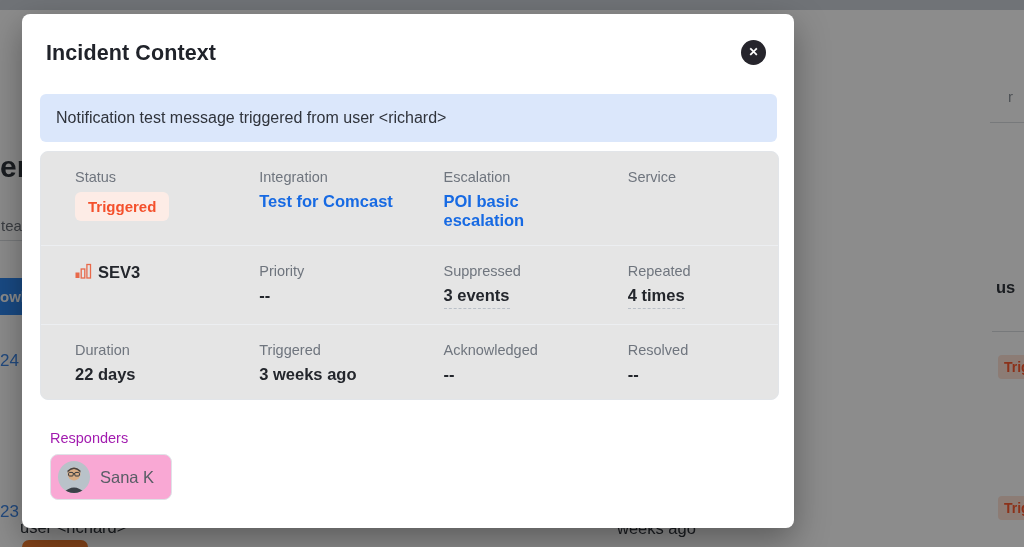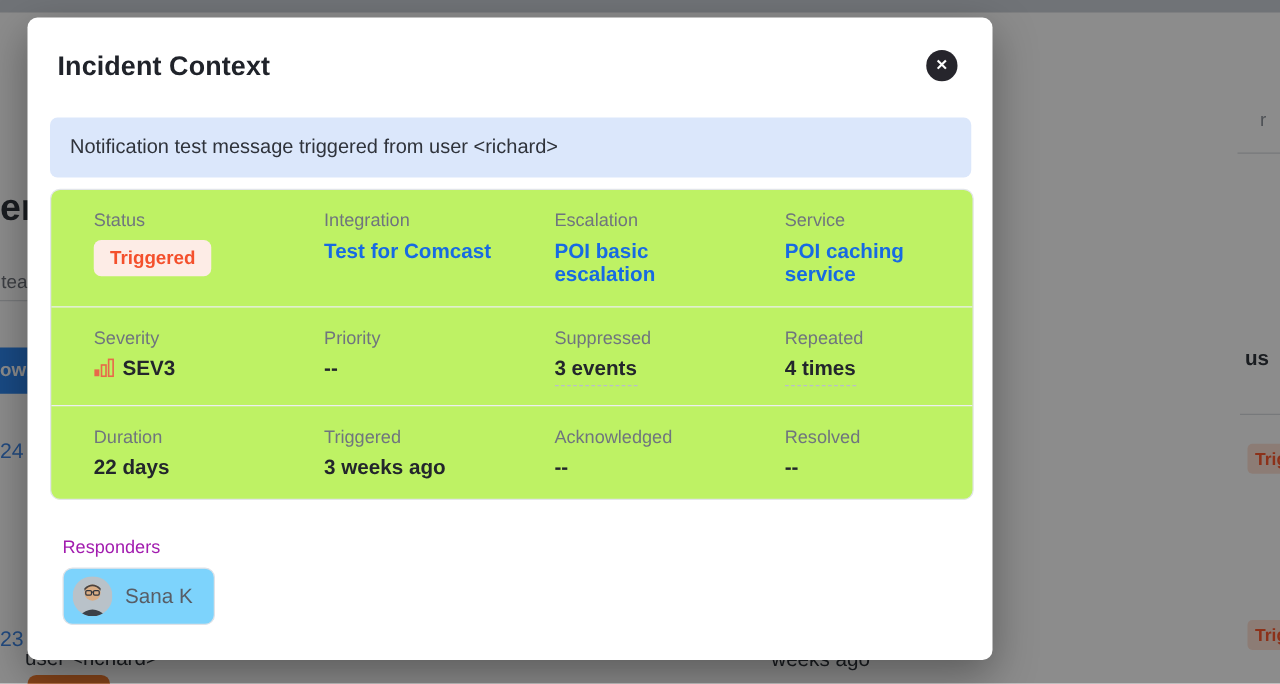--- a/index.html
+++ b/index.html
@@ -49,40 +49,40 @@
     font-size:12px; font-weight:700; line-height:25px; text-align:center;
     cursor:pointer; padding:0;
   }
   .banner {
     margin:28px 17px 0 18px; height:48px; background:#dbe7fb; border-radius:6px;
     display:flex; align-items:center; padding:16px 16px;
     font-size:16px; color:#2f333b;
   }
   .card {
     margin:9px 15px 0 18px; border:1px solid #e2e5e9; border-radius:8px;
-    background:#bef264; overflow:hidden;
+    background:#e5e5e5; overflow:hidden;
   }
   .frow { display:grid; grid-template-columns:repeat(4,1fr); padding:17px 0 15px 0; }
   .frow + .frow { border-top:1px solid #eceef1; }
   .fcell { padding-left:34px; }
   .flabel { font-size:14.5px; color:#6f757e; margin-bottom:7px; }
   .fval { font-size:16.5px; font-weight:700; color:#23262c; }
   .link { color:#176ae3; cursor:pointer; }
   .badge {
     display:inline-block; background:#fdece6; color:#f4502c;
     font-size:15px; font-weight:700; padding:6px 13px; border-radius:6px;
   }
   .dotted { display:inline-block; border-bottom:1.5px dashed #b9bfc7; padding-bottom:3px; cursor:default; }
   .sev { display:flex; align-items:flex-start; gap:6px; }
   .responders { margin:30px 0 0 28px; }
   .resp-label { font-size:14.5px; color:#a21caf; margin-bottom:8px; }
   .chip {
     display:inline-flex; align-items:center; gap:10px;
     border:1px solid #dfe2e7; border-radius:8px; padding:6px 17px 6px 7px;
-    background:#7dd3fc; cursor:pointer;
+    background:#f9a8d4; cursor:pointer;
   }
   .avatar { width:32px; height:32px; border-radius:50%; overflow:hidden; display:block; }
   .chip-name { font-size:16.5px; color:#585d65; }
 </style>
 </head>
 <body>
 
 <div class="bg">
   <div class="bg-topbar"></div>
   <div class="bg-frag bg-heading">er</div>
@@ -114,25 +114,24 @@
 
   <div class="banner">
     <span>Notification test message triggered from user &lt;richard&gt;</span>
   </div>
 
   <div class="card" id="fieldsCard">
       <div class="frow">
         <div class="fcell"><div class="flabel">Status</div><span class="badge">Triggered</span></div>
         <div class="fcell"><div class="flabel">Integration</div><span class="fval link">Test for Comcast</span></div>
         <div class="fcell"><div class="flabel">Escalation</div><span class="fval link">POI basic escalation</span></div>
-        <div class="fcell"><div class="flabel">Service</div><span class="fval link">POI caching service</span></div>
+        <div class="fcell"><div class="flabel">Service</div></div>
       </div>
       <div class="frow">
         <div class="fcell">
-          <div class="flabel">Severity</div>
           <div class="fval sev">
             <svg width="17" height="16" viewBox="0 0 17 16" style="flex:none">
               <rect x="0.5" y="9.5" width="4" height="5.5" fill="#e8694a"></rect>
               <rect x="6.2" y="6" width="3.6" height="9" fill="none" stroke="#e8694a" stroke-width="1.3"></rect>
               <rect x="11.9" y="1.5" width="3.6" height="13.5" fill="none" stroke="#e8694a" stroke-width="1.3"></rect>
             </svg>
             <span>SEV3</span>
           </div>
         </div>
         <div class="fcell">

